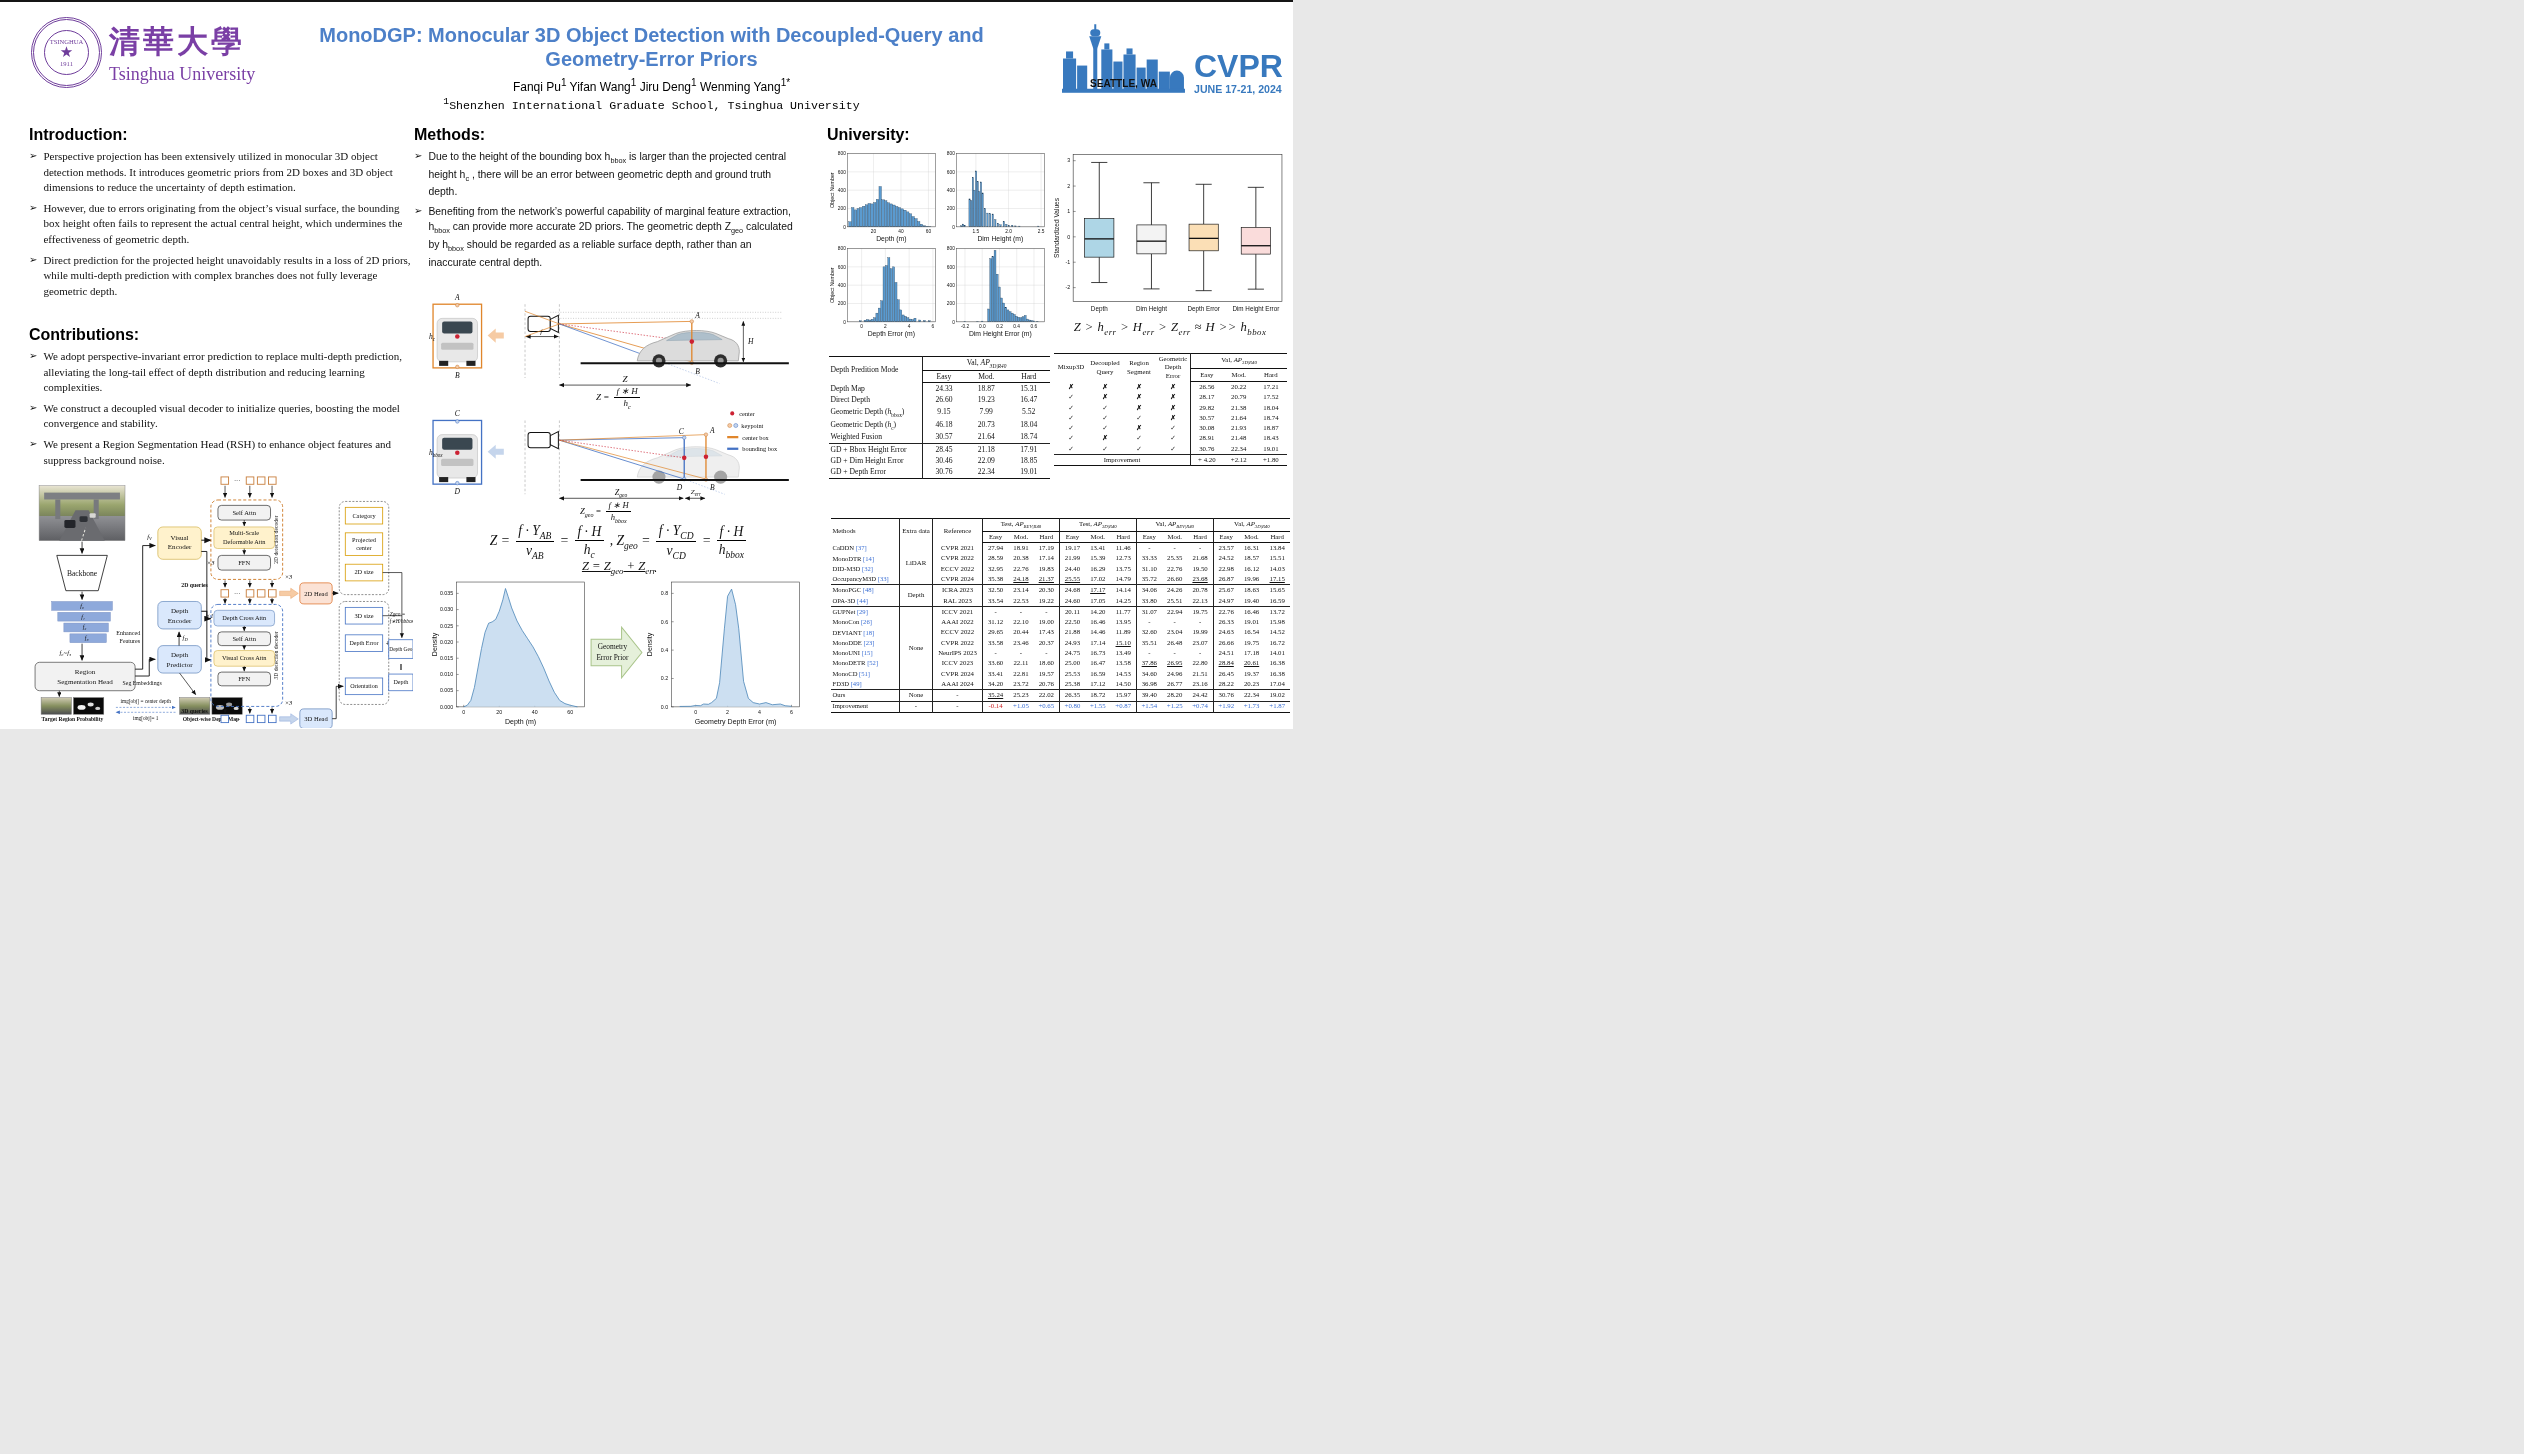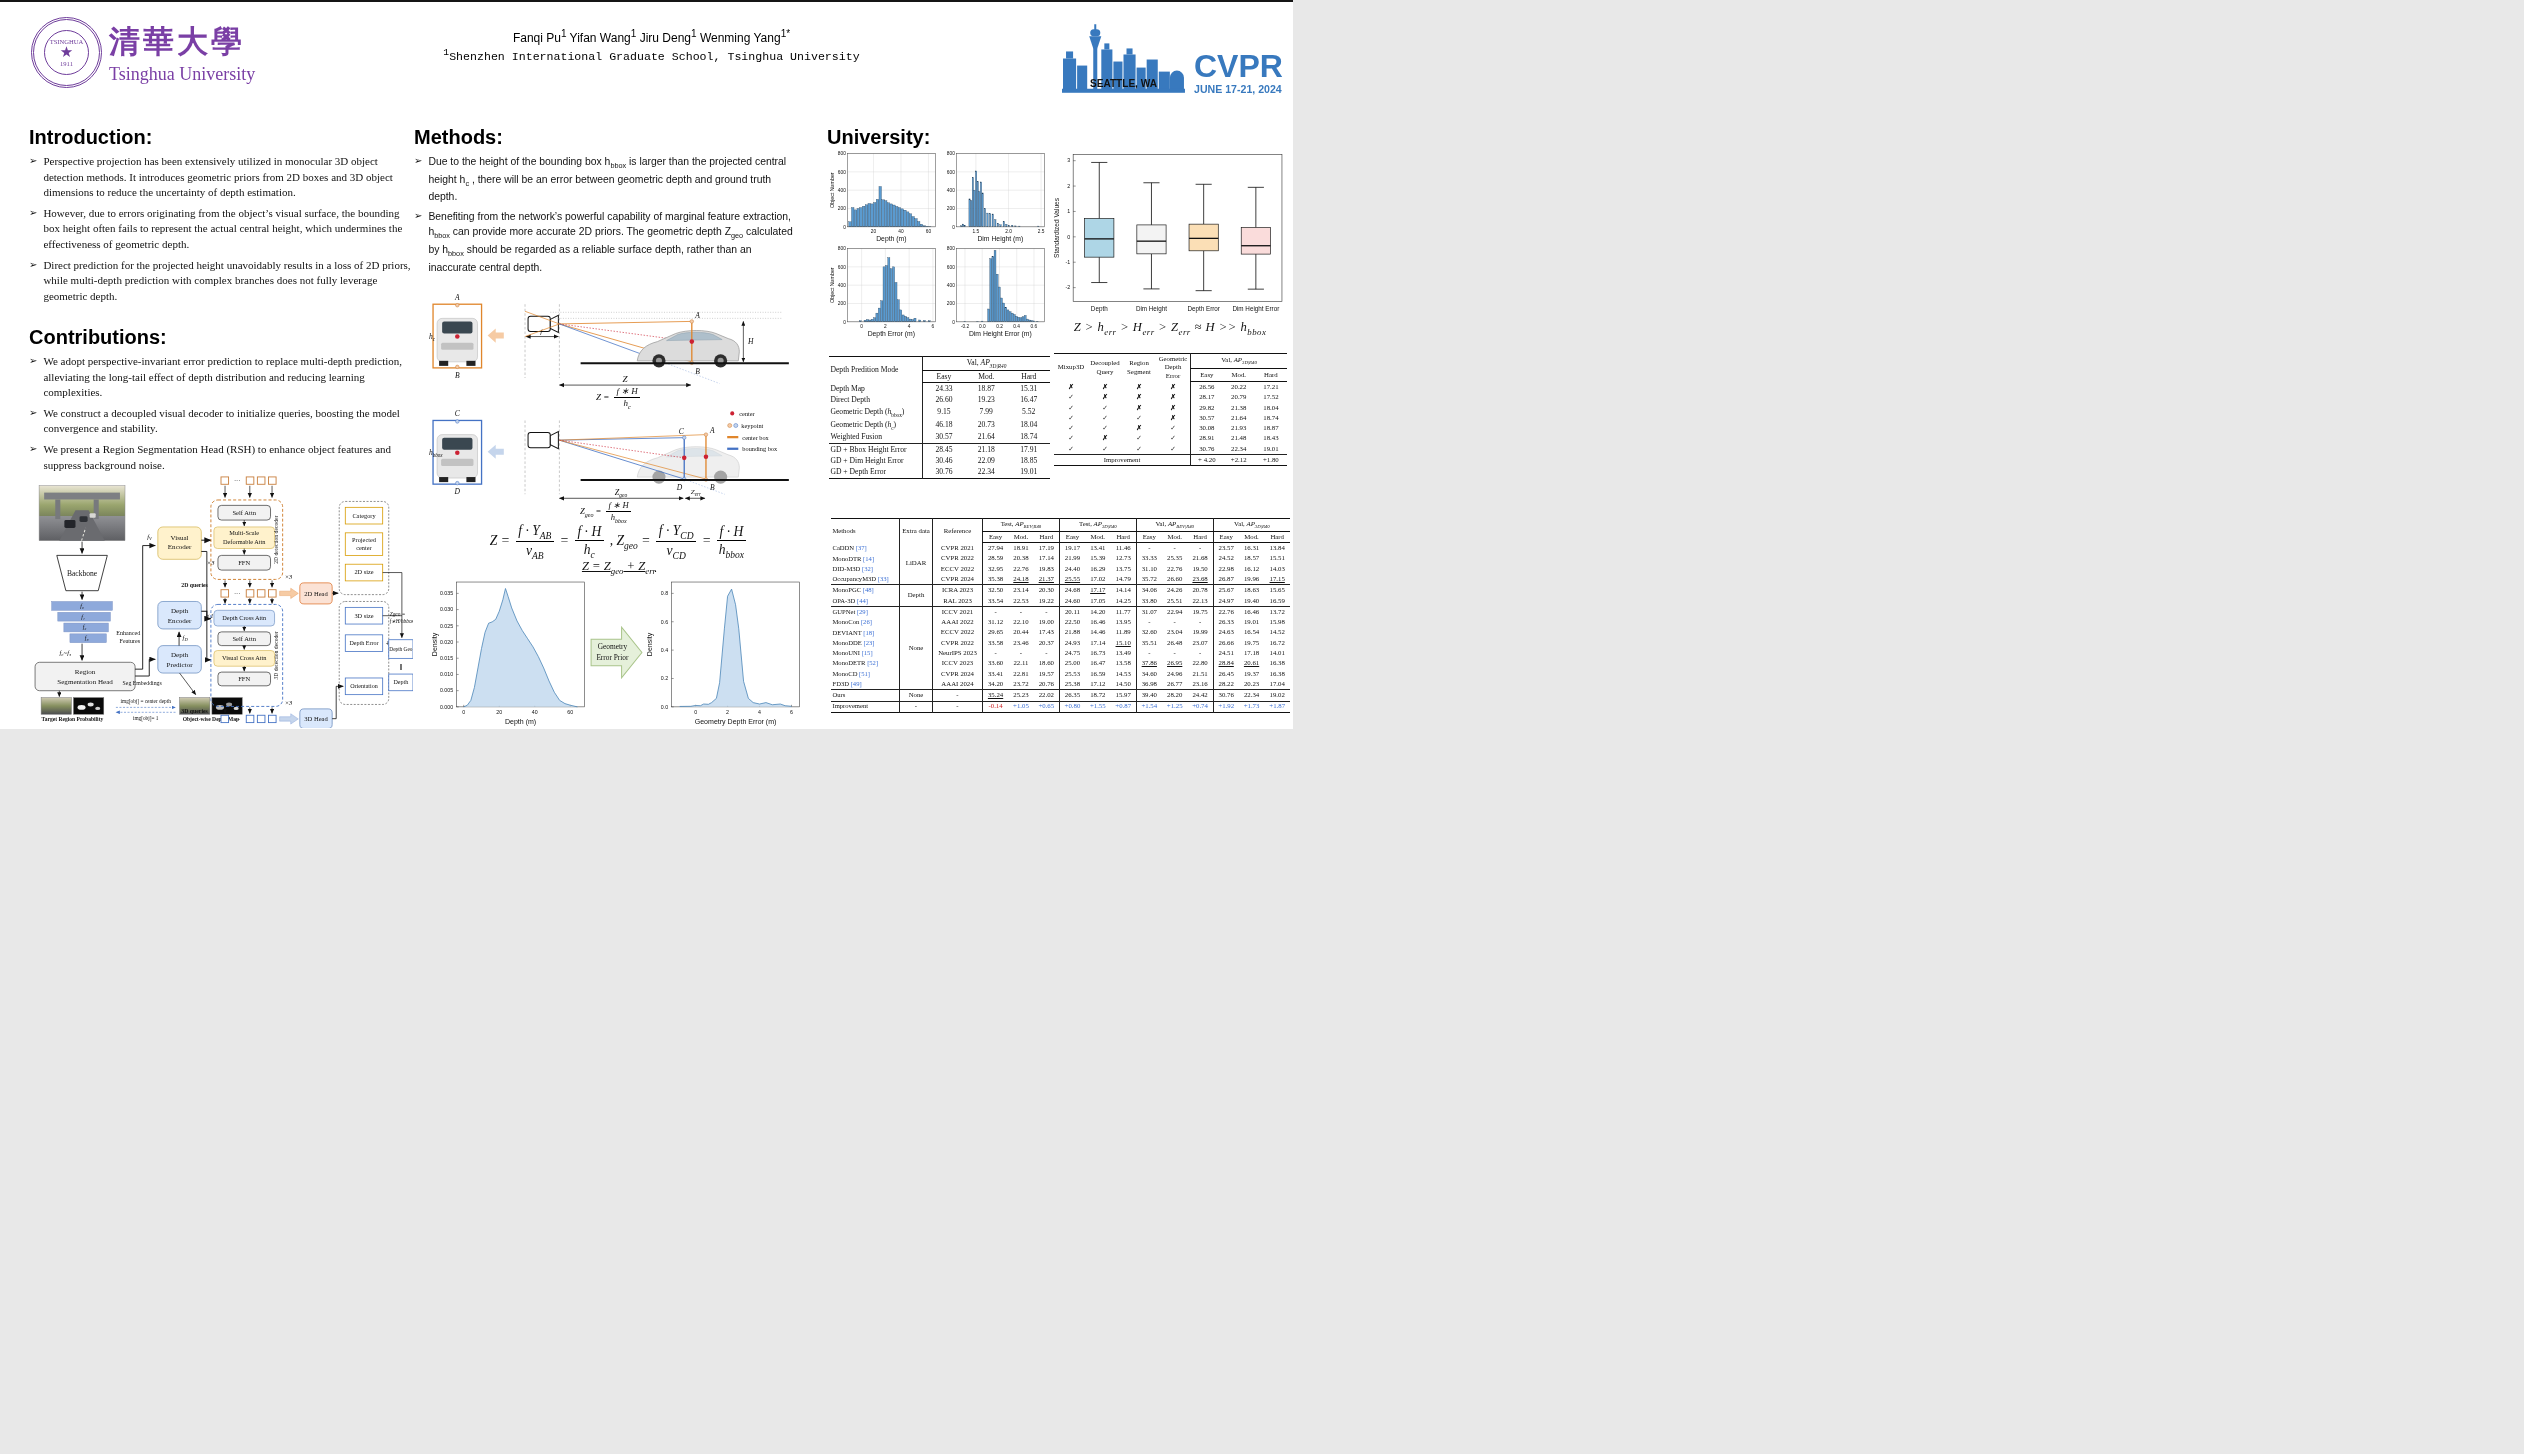--- a/index.html
+++ b/index.html
@@ -16,21 +16,21 @@
     display:flex;align-items:center;justify-content:center;flex-direction:column;color:#6f3d9b;}
   .tsing-seal .inner{width:43px;height:43px;border-radius:50%;border:1.3px solid #6f3d9b;display:flex;
     align-items:center;justify-content:center;flex-direction:column;font-size:6.6px;}
   .tsing-seal .star{font-size:15px;line-height:1;}
   .tsing-txt .cn{font-family:"Liberation Serif",serif;font-weight:bold;font-size:31px;color:#7a3fa5;letter-spacing:3px;}
   .tsing-txt .en{font-family:"Liberation Serif",serif;font-size:18px;color:#7a3fa5;margin-top:1px;}
   .cvpr{display:flex;align-items:flex-end;gap:5px;}
   .cvpr-right .big{font-family:"Liberation Sans",sans-serif;font-weight:bold;font-size:32px;color:#3879be;line-height:.9;}
   .cvpr-right .date{font-family:"Liberation Sans",sans-serif;font-weight:bold;font-size:10.6px;color:#3879be;margin-top:2px;}
   
-  .sec-h{font-family:"Liberation Sans",sans-serif;font-weight:bold;font-size:20px;color:#000;margin:0 0 5px 0;}
+  .sec-h{font-family:"Liberation Sans",sans-serif;font-weight:bold;font-size:16px;color:#000;margin:0 0 5px 0;}
   .bullets{display:flex;flex-direction:column;gap:5px;}
   .bullet{display:flex;gap:6px;}
   .bullet .mark{flex:0 0 auto;font-size:10px;line-height:1.4;}
   .serif-body .bullet .txt{font-size:11px;line-height:1.42;font-family:"Liberation Serif",serif;}
   .sans-body .bullet .txt{font-size:10.4px;line-height:1.45;font-family:Liberation Sans, sans-serif;}
   sub{font-size:70%;}
   
   .ptable{border-collapse:collapse;font-family:"Liberation Serif",serif;color:#111;
     border-top:1.2px solid #111;border-bottom:1.2px solid #111;table-layout:fixed;}
   .ptable th,.ptable td{padding:0.8px 1.5px;text-align:center;font-weight:normal;line-height:1.28;overflow:hidden;}
@@ -74,20 +74,24 @@
         <span>1911</span>
       </div>
     </div>
     <div class="tsing-txt">
       <div class="cn">清華大學</div>
       <div class="en">Tsinghua University</div>
     </div>
   </div>
 
   <div class="abs" style="left:283px;top:21px;width:737px;">
+    <div class="title">
+      <div>MonoDGP: Monocular 3D Object Detection with Decoupled-Query and</div>
+      <div>Geometry-Error Priors</div>
+    </div>
     <div class="authors">Fanqi Pu<sup>1</sup> Yifan Wang<sup>1</sup>  Jiru Deng<sup>1</sup> Wenming Yang<sup>1*</sup></div>
     <div class="affil"><sup>1</sup>Shenzhen International Graduate School, Tsinghua University</div>
   </div>
 
   <div class="abs cvpr" style="left:1062px;top:17px;">
     <svg width="127" height="76" viewBox="0 0 252 150">
       <g fill="#3879be">
         <rect x="2" y="78" width="26" height="66"></rect>
           <rect x="8" y="64" width="14" height="14"></rect>
         <rect x="30" y="92" width="20" height="52"></rect>

